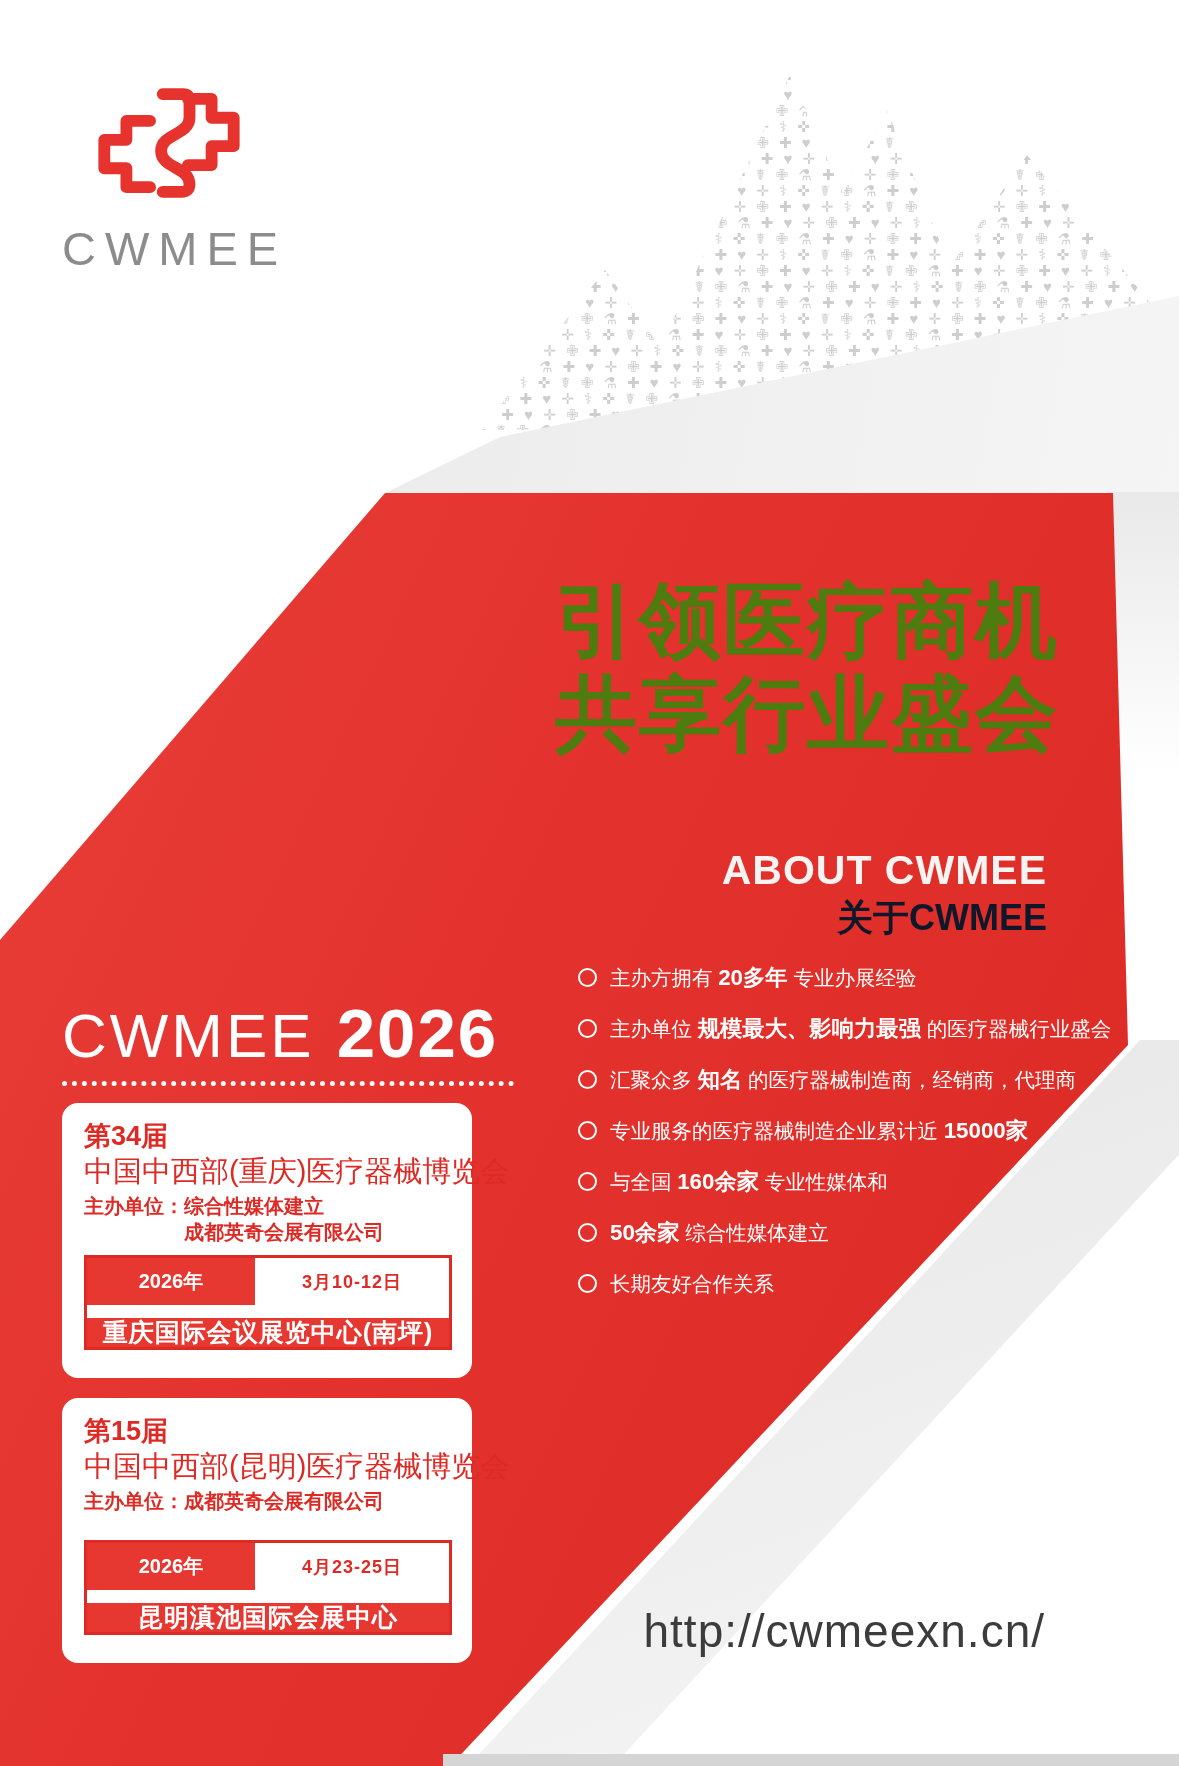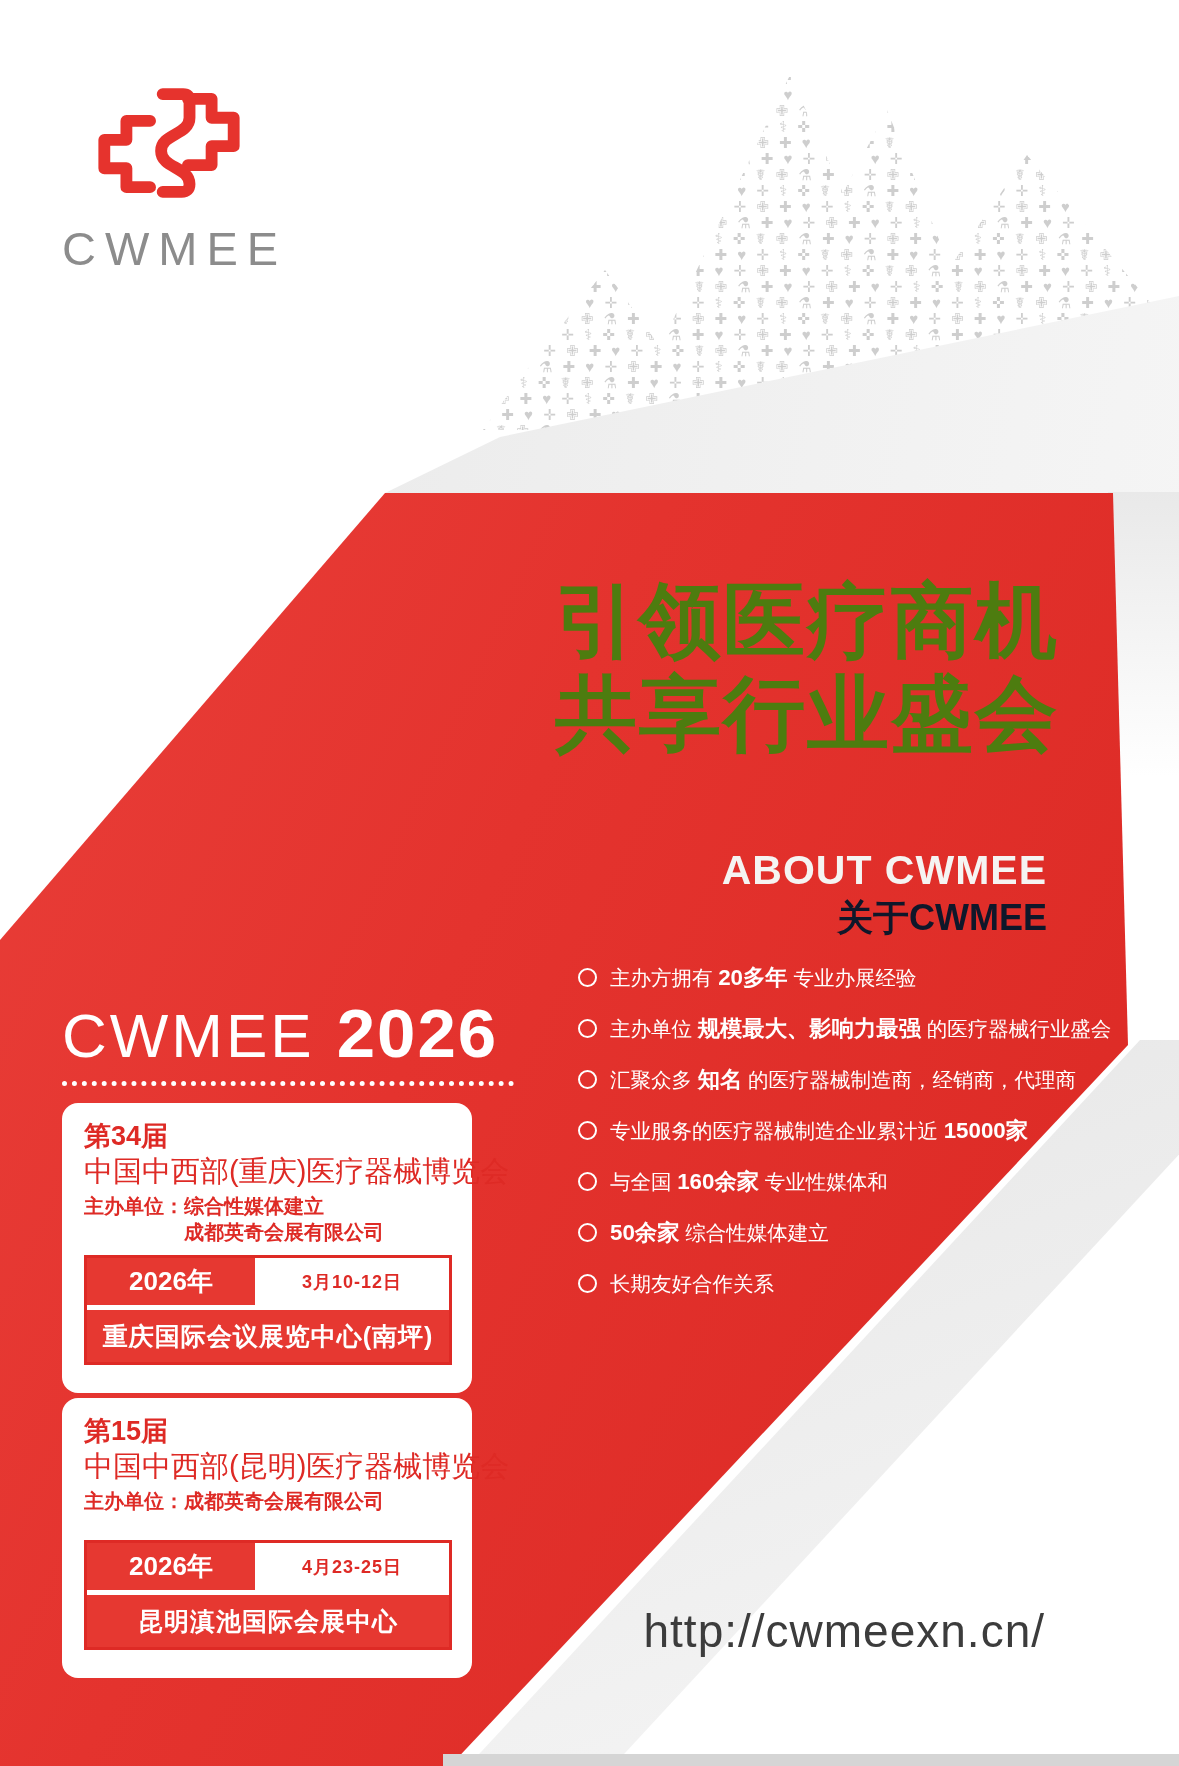--- a/index.html
+++ b/index.html
@@ -70,23 +70,23 @@
   }
   .card.card1{top:1103px;}
   .card.card2{top:1398px;}
   .card .edition{font-size:27px;font-weight:800;line-height:30px;}
   .card .title{font-size:29px;font-weight:400;line-height:32px;margin-top:4px;white-space:nowrap;}
   .card .org-row{display:flex;margin-top:6px;font-size:20px;font-weight:700;line-height:26px;}
   .card .org-label{flex:none;}
   .card .datebox{margin-top:10px;border:3px solid #de2a25;}
   .card.card2 .datebox{margin-top:26px;}
   .card .daterow{display:flex;height:47px;}
-  .card .cell-year{flex:none;width:168px;background:#e63831;color:#ffffff;display:flex;align-items:center;justify-content:center;font-size:26px;font-weight:700;}
+  .card .cell-year{flex:none;width:168px;background:#e63831;color:#ffffff;display:flex;align-items:center;justify-content:center;font-size:20px;font-weight:700;}
   .card .cell-dates{flex:1;background:#ffffff;color:#de2a25;display:flex;align-items:center;justify-content:center;font-size:18px;font-weight:700;letter-spacing:1px;}
-  .card .venue{margin-top:5px;height:52px;background:#e63831;color:#ffffff;display:flex;align-items:center;justify-content:center;font-size:25px;font-weight:600;letter-spacing:1px;}
+  .card .venue{margin-top:13px;height:29px;background:#e63831;color:#ffffff;display:flex;align-items:center;justify-content:center;font-size:25px;font-weight:600;letter-spacing:1px;}
   
   .url{position:absolute;right:134px;top:1604px;z-index:8;color:#3c3c3c;font-size:46px;font-weight:400;letter-spacing:1px;white-space:nowrap;}
 </style>
 </head>
 <body>
 
 <div class="poster">
 
   <div class="mountains">✚ ♥ ✛ ⚕ ✜ ☤ ✙ ⚗ ✚ ♥ ✛ ✙ ✚ ♥ ✛ ⚕ ✜ ☤ ✙ ⚗ ✚ ♥ ✛ ✙ ✚ ♥ ✛ ⚕ ✜ ☤ ✙ ⚗ ✚ ♥ ✛ ✙ ✚ ♥ ✛ ⚕ ✜ ☤ ✙ ⚗ ✚ ♥ ✛ ✙ ✚ ♥ ✛ ⚕ ✜ ☤ ✙ ⚗ ✚ ♥ ✛ ✙ ✚ ♥ ✛ ⚕ ✜ ☤ ✙ ⚗ ✚ ♥ ✛ ✙ ✚ ♥ ✛ ⚕ ✜ ☤ ✙ ⚗ ✚ ♥ ✛ ✙ ✚ ♥ ✛ ⚕ ✜ ☤ ✙ ⚗ ✚ ♥ ✛ ✙ ✚ ♥ ✛ ⚕ ✜ ☤ ✙ ⚗ ✚ ♥ ✛ ✙ ✚ ♥ ✛ ⚕ ✜ ☤ ✙ ⚗ ✚ ♥ ✛ ✙ ✚ ♥ ✛ ⚕ ✜ ☤ ✙ ⚗ ✚ ♥ ✛ ✙ ✚ ♥ ✛ ⚕ ✜ ☤ ✙ ⚗ ✚ ♥ ✛ ✙ ✚ ♥ ✛ ⚕ ✜ ☤ ✙ ⚗ ✚ ♥ ✛ ✙ ✚ ♥ ✛ ⚕ ✜ ☤ ✙ ⚗ ✚ ♥ ✛ ✙ ✚ ♥ ✛ ⚕ ✜ ☤ ✙ ⚗ ✚ ♥ ✛ ✙ ✚ ♥ ✛ ⚕ ✜ ☤ ✙ ⚗ ✚ ♥ ✛ ✙ ✚ ♥ ✛ ⚕ ✜ ☤ ✙ ⚗ ✚ ♥ ✛ ✙ ✚ ♥ ✛ ⚕ ✜ ☤ ✙ ⚗ ✚ ♥ ✛ ✙ ✚ ♥ ✛ ⚕ ✜ ☤ ✙ ⚗ ✚ ♥ ✛ ✙ ✚ ♥ ✛ ⚕ ✜ ☤ ✙ ⚗ ✚ ♥ ✛ ✙ ✚ ♥ ✛ ⚕ ✜ ☤ ✙ ⚗ ✚ ♥ ✛ ✙ ✚ ♥ ✛ ⚕ ✜ ☤ ✙ ⚗ ✚ ♥ ✛ ✙ ✚ ♥ ✛ ⚕ ✜ ☤ ✙ ⚗ ✚ ♥ ✛ ✙ ✚ ♥ ✛ ⚕ ✜ ☤ ✙ ⚗ ✚ ♥ ✛ ✙ ✚ ♥ ✛ ⚕ ✜ ☤ ✙ ⚗ ✚ ♥ ✛ ✙ ✚ ♥ ✛ ⚕ ✜ ☤ ✙ ⚗ ✚ ♥ ✛ ✙ ✚ ♥ ✛ ⚕ ✜ ☤ ✙ ⚗ ✚ ♥ ✛ ✙ ✚ ♥ ✛ ⚕ ✜ ☤ ✙ ⚗ ✚ ♥ ✛ ✙ ✚ ♥ ✛ ⚕ ✜ ☤ ✙ ⚗ ✚ ♥ ✛ ✙ ✚ ♥ ✛ ⚕ ✜ ☤ ✙ ⚗ ✚ ♥ ✛ ✙ ✚ ♥ ✛ ⚕ ✜ ☤ ✙ ⚗ ✚ ♥ ✛ ✙ ✚ ♥ ✛ ⚕ ✜ ☤ ✙ ⚗ ✚ ♥ ✛ ✙ ✚ ♥ ✛ ⚕ ✜ ☤ ✙ ⚗ ✚ ♥ ✛ ✙ ✚ ♥ ✛ ⚕ ✜ ☤ ✙ ⚗ ✚ ♥ ✛ ✙ ✚ ♥ ✛ ⚕ ✜ ☤ ✙ ⚗ ✚ ♥ ✛ ✙ ✚ ♥ ✛ ⚕ ✜ ☤ ✙ ⚗ ✚ ♥ ✛ ✙ ✚ ♥ ✛ ⚕ ✜ ☤ ✙ ⚗ ✚ ♥ ✛ ✙ ✚ ♥ ✛ ⚕ ✜ ☤ ✙ ⚗ ✚ ♥ ✛ ✙ ✚ ♥ ✛ ⚕ ✜ ☤ ✙ ⚗ ✚ ♥ ✛ ✙ ✚ ♥ ✛ ⚕ ✜ ☤ ✙ ⚗ ✚ ♥ ✛ ✙ ✚ ♥ ✛ ⚕ ✜ ☤ ✙ ⚗ ✚ ♥ ✛ ✙ ✚ ♥ ✛ ⚕ ✜ ☤ ✙ ⚗ ✚ ♥ ✛ ✙ ✚ ♥ ✛ ⚕ ✜ ☤ ✙ ⚗ ✚ ♥ ✛ ✙ ✚ ♥ ✛ ⚕ ✜ ☤ ✙ ⚗ ✚ ♥ ✛ ✙ ✚ ♥ ✛ ⚕ ✜ ☤ ✙ ⚗ ✚ ♥ ✛ ✙ ✚ ♥ ✛ ⚕ ✜ ☤ ✙ ⚗ ✚ ♥ ✛ ✙ ✚ ♥ ✛ ⚕ ✜ ☤ ✙ ⚗ ✚ ♥ ✛ ✙ ✚ ♥ ✛ ⚕ ✜ ☤ ✙ ⚗ ✚ ♥ ✛ ✙ ✚ ♥ ✛ ⚕ ✜ ☤ ✙ ⚗ ✚ ♥ ✛ ✙ ✚ ♥ ✛ ⚕ ✜ ☤ ✙ ⚗ ✚ ♥ ✛ ✙ ✚ ♥ ✛ ⚕ ✜ ☤ ✙ ⚗ ✚ ♥ ✛ ✙ ✚ ♥ ✛ ⚕ ✜ ☤ ✙ ⚗ ✚ ♥ ✛ ✙ ✚ ♥ ✛ ⚕ ✜ ☤ ✙ ⚗ ✚ ♥ ✛ ✙ ✚ ♥ ✛ ⚕ ✜ ☤ ✙ ⚗ ✚ ♥ ✛ ✙ ✚ ♥ ✛ ⚕ ✜ ☤ ✙ ⚗ ✚ ♥ ✛ ✙ ✚ ♥ ✛ ⚕ ✜ ☤ ✙ ⚗ ✚ ♥ ✛ ✙ ✚ ♥ ✛ ⚕ ✜ ☤ ✙ ⚗ ✚ ♥ ✛ ✙ ✚ ♥ ✛ ⚕ ✜ ☤ ✙ ⚗ ✚ ♥ ✛ ✙ ✚ ♥ ✛ ⚕ ✜ ☤ ✙ ⚗ ✚ ♥ ✛ ✙ ✚ ♥ ✛ ⚕ ✜ ☤ ✙ ⚗ ✚ ♥ ✛ ✙ ✚ ♥ ✛ ⚕ ✜ ☤ ✙ ⚗ ✚ ♥ ✛ ✙ ✚ ♥ ✛ ⚕ ✜ ☤ ✙ ⚗ ✚ ♥ ✛ ✙ ✚ ♥ ✛ ⚕ ✜ ☤ ✙ ⚗ ✚ ♥ ✛ ✙ ✚ ♥ ✛ ⚕ ✜ ☤ ✙ ⚗ ✚ ♥ ✛ ✙ ✚ ♥ ✛ ⚕ ✜ ☤ ✙ ⚗ ✚ ♥ ✛ ✙ ✚ ♥ ✛ ⚕ ✜ ☤ ✙ ⚗ ✚ ♥ ✛ ✙ ✚ ♥ ✛ ⚕ ✜ ☤ ✙ ⚗ ✚ ♥ ✛ ✙ ✚ ♥ ✛ ⚕ ✜ ☤ ✙ ⚗ ✚ ♥ ✛ ✙ ✚ ♥ ✛ ⚕ ✜ ☤ ✙ ⚗ ✚ ♥ ✛ ✙ ✚ ♥ ✛ ⚕ ✜ ☤ ✙ ⚗ ✚ ♥ ✛ ✙ ✚ ♥ ✛ ⚕ ✜ ☤ ✙ ⚗ ✚ ♥ ✛ ✙ ✚ ♥ ✛ ⚕ ✜ ☤ ✙ ⚗ ✚ ♥ ✛ ✙ ✚ ♥ ✛ ⚕ ✜ ☤ ✙ ⚗ ✚ ♥ ✛ ✙ ✚ ♥ ✛ ⚕ ✜ ☤ ✙ ⚗ ✚ ♥ ✛ ✙ ✚ ♥ ✛ ⚕ ✜ ☤ ✙ ⚗ ✚ ♥ ✛ ✙ ✚ ♥ ✛ ⚕ ✜ ☤ ✙ ⚗ ✚ ♥ ✛ ✙ ✚ ♥ ✛ ⚕ ✜ ☤ ✙ ⚗ ✚ ♥ ✛ ✙ ✚ ♥ ✛ ⚕ ✜ ☤ ✙ ⚗ ✚ ♥ ✛ ✙ ✚ ♥ ✛ ⚕ ✜ ☤ ✙ ⚗ ✚ ♥ ✛ ✙ ✚ ♥ ✛ ⚕ ✜ ☤ ✙ ⚗ ✚ ♥ ✛ ✙ ✚ ♥ ✛ ⚕ ✜ ☤ ✙ ⚗ ✚ ♥ ✛ ✙ ✚ ♥ ✛ ⚕ ✜ ☤ ✙ ⚗ ✚ ♥ ✛ ✙ ✚ ♥ ✛ ⚕ ✜ ☤ ✙ ⚗ ✚ ♥ ✛ ✙ ✚ ♥ ✛ ⚕ ✜ ☤ ✙ ⚗ ✚ ♥ ✛ ✙ ✚ ♥ ✛ ⚕ ✜ ☤ ✙ ⚗ ✚ ♥ ✛ ✙ ✚ ♥ ✛ ⚕ ✜ ☤ ✙ ⚗ ✚ ♥ ✛ ✙ ✚ ♥ ✛ ⚕ ✜ ☤ ✙ ⚗ ✚ ♥ ✛ ✙ ✚ ♥ ✛ ⚕ ✜ ☤ ✙ ⚗ ✚ ♥ ✛ ✙ ✚ ♥ ✛ ⚕ ✜ ☤ ✙ ⚗ ✚ ♥ ✛ ✙ ✚ ♥ ✛ ⚕ ✜ ☤ ✙ ⚗ ✚ ♥ ✛ ✙ </div>
   <div class="gray-wedge-top"></div>

